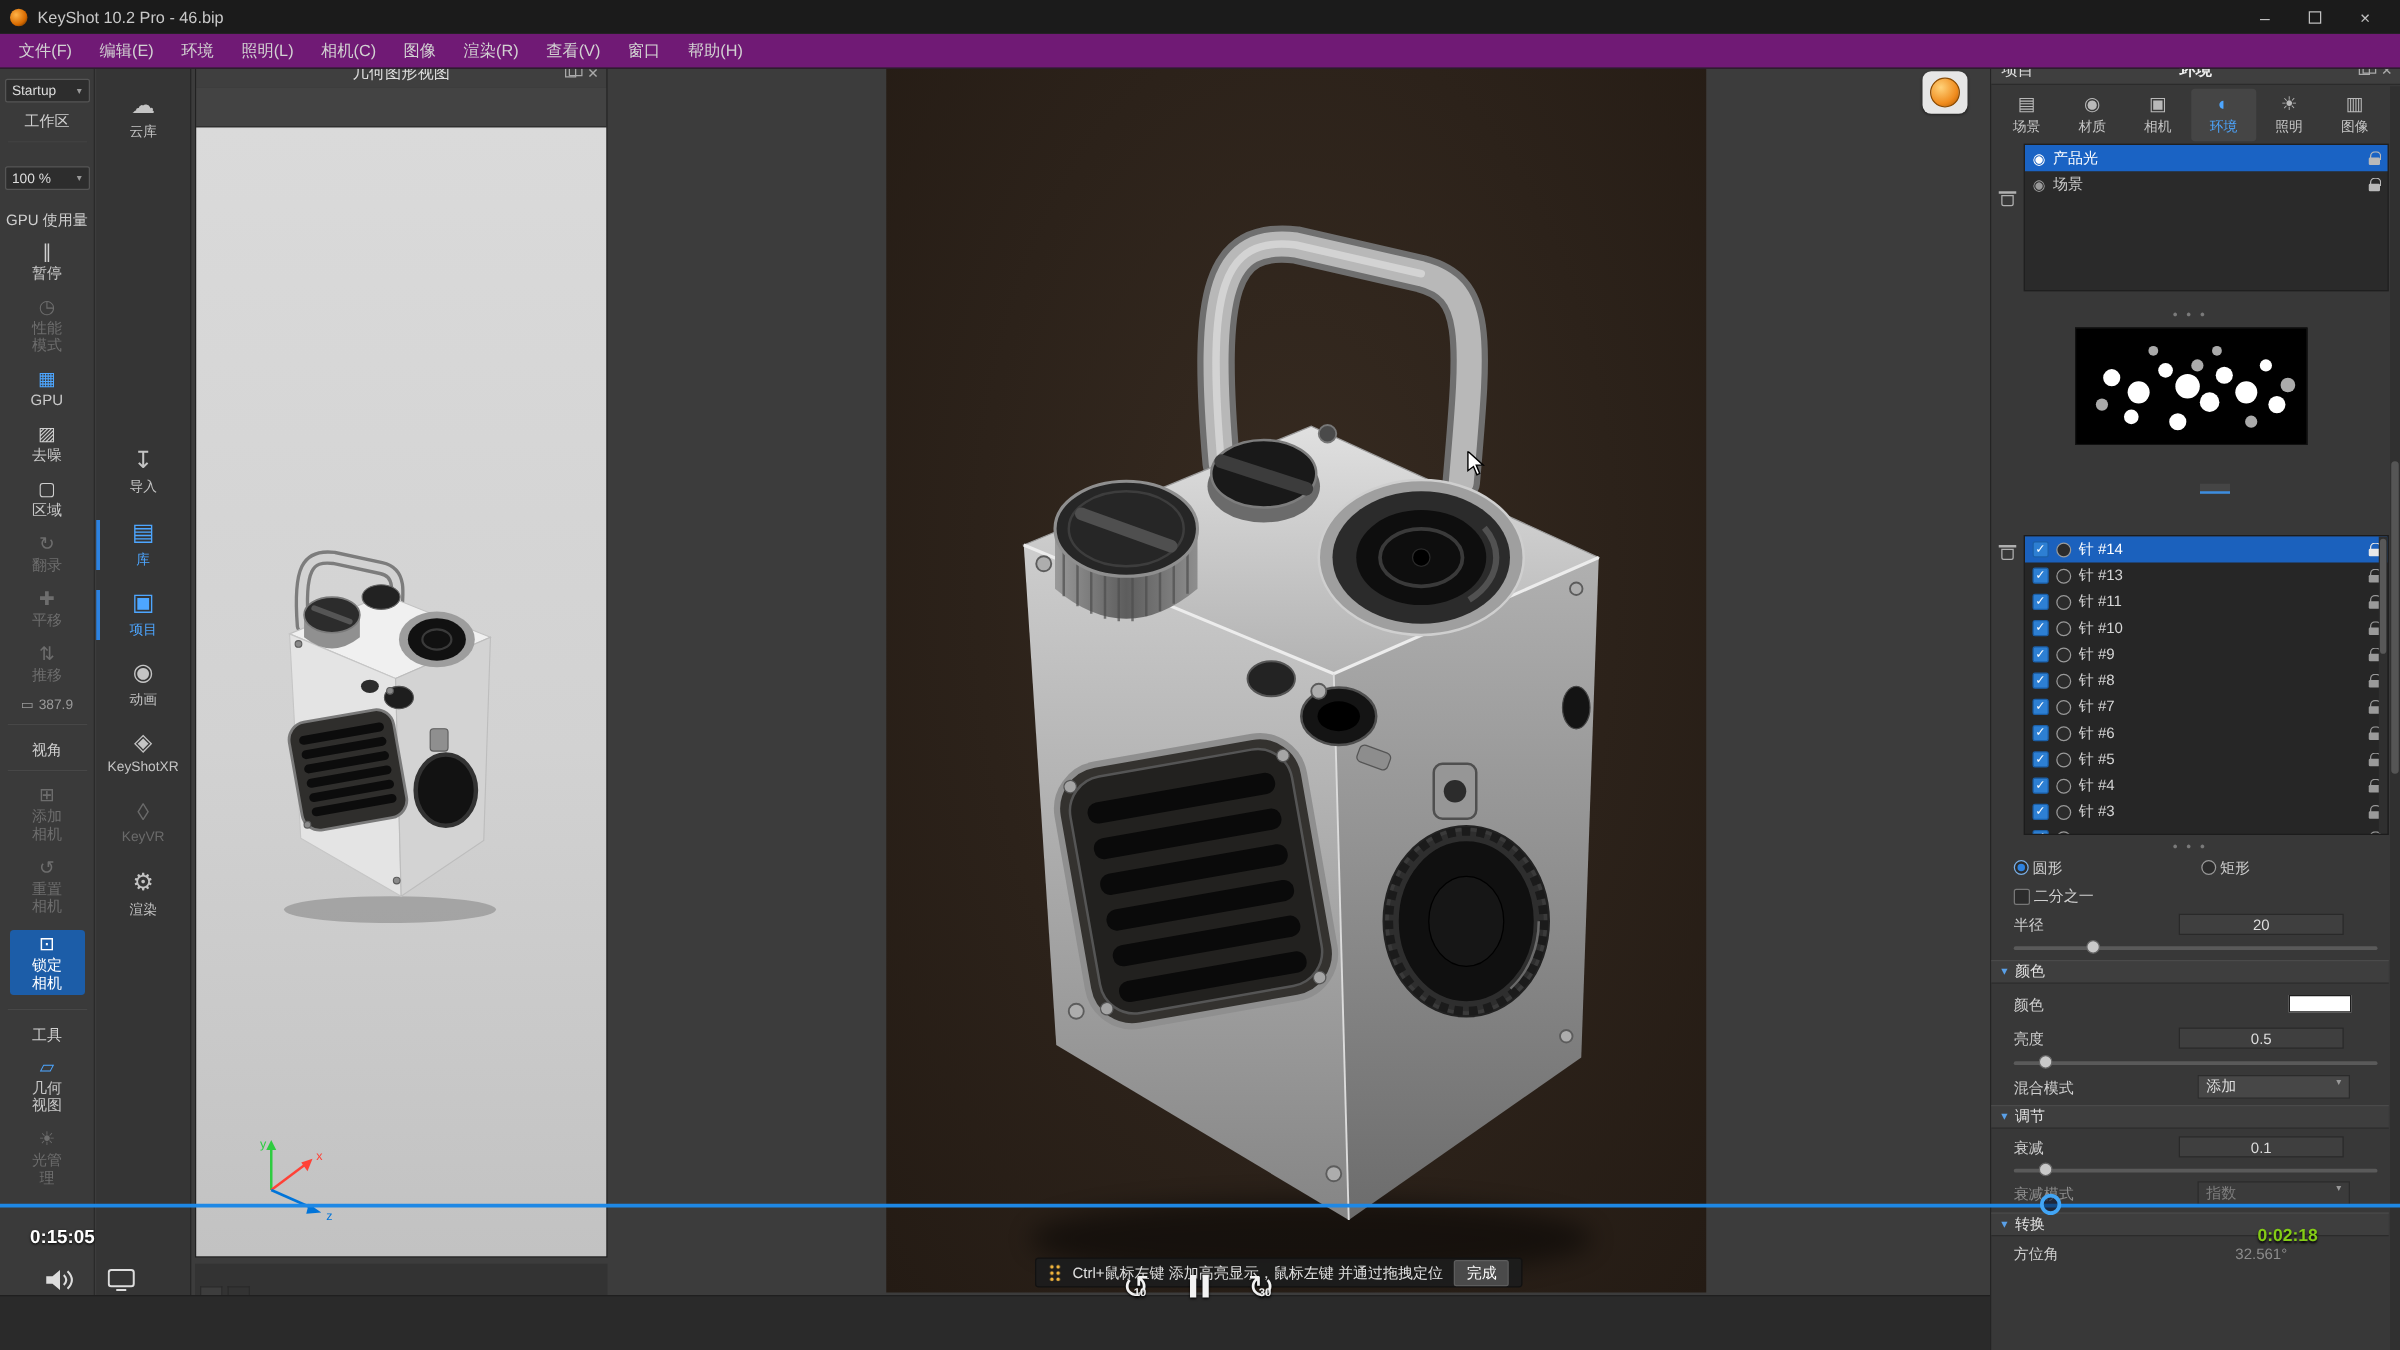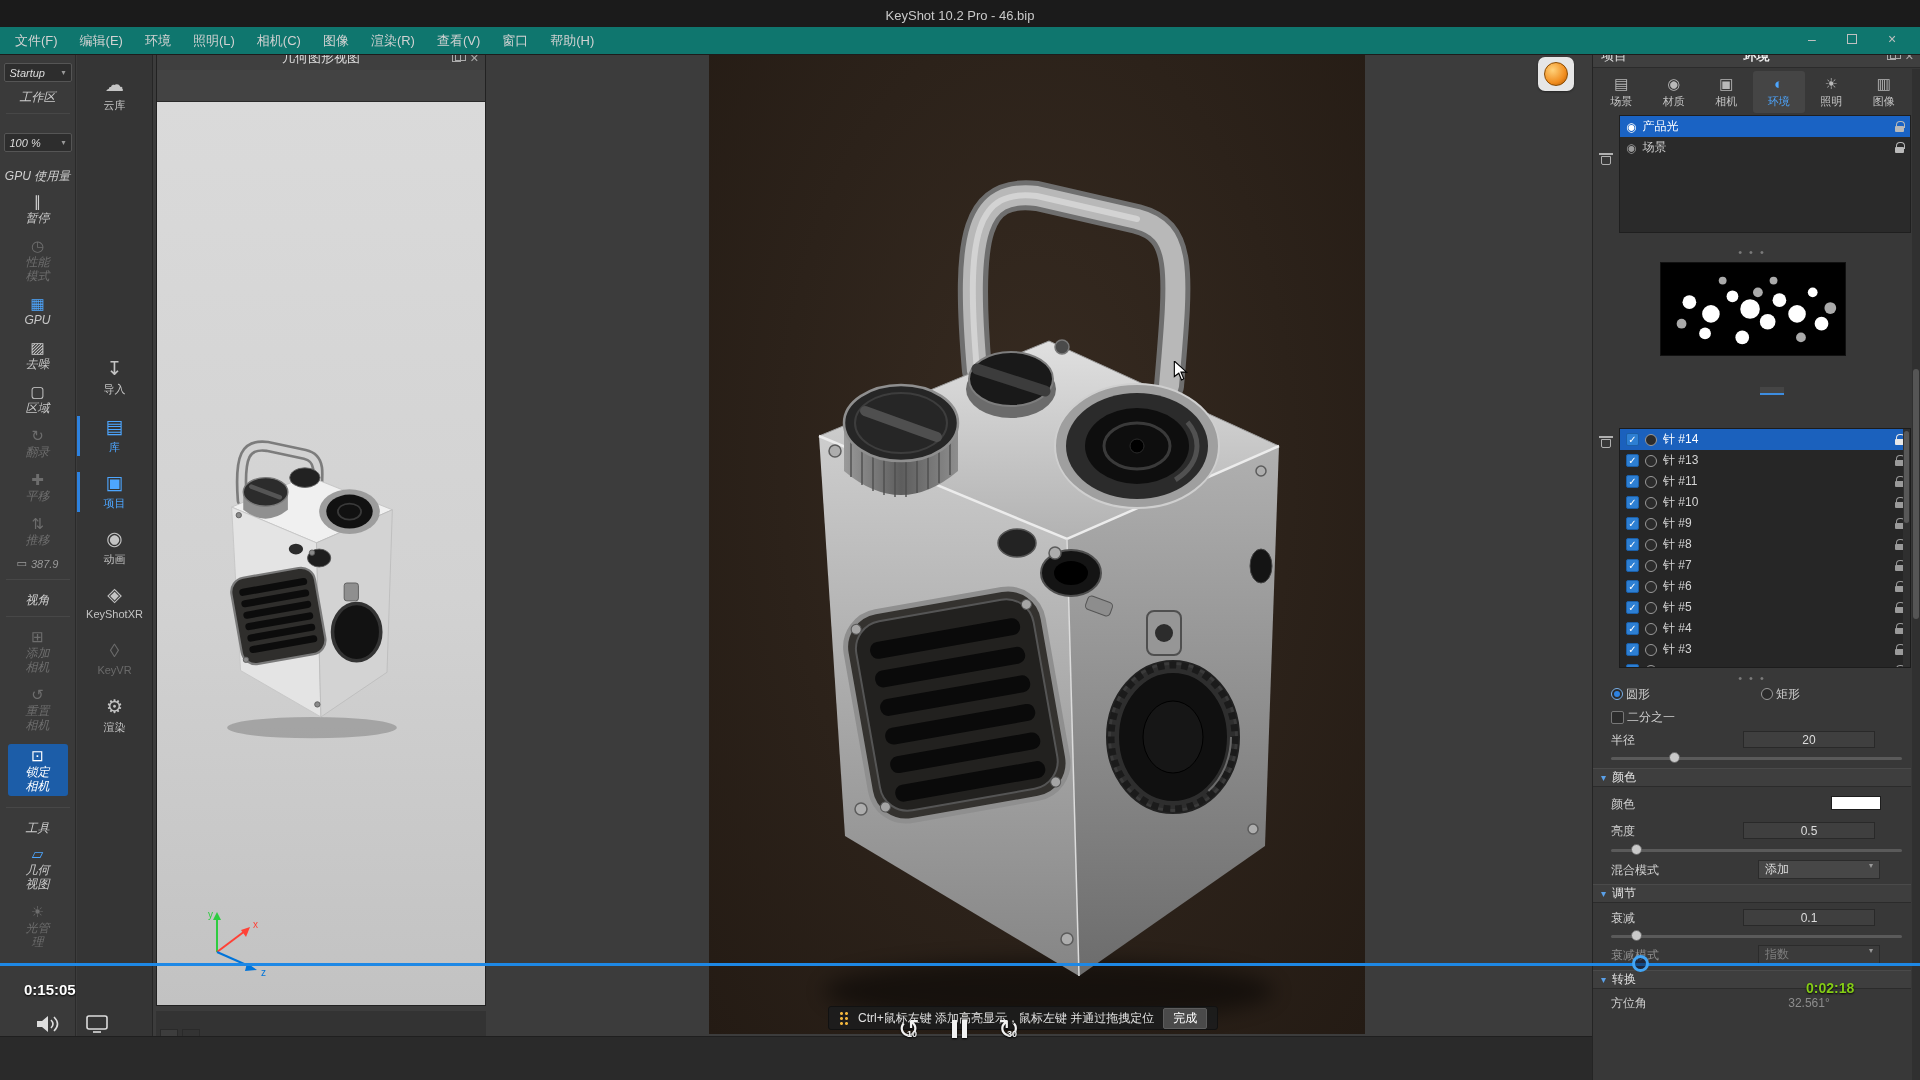--- a/index.html
+++ b/index.html
@@ -1,32 +1,32 @@
 <!DOCTYPE html>
 <html><head>
 <meta charset="utf-8">
 <style>
 *{margin:0;padding:0;box-sizing:border-box;font-family:"Liberation Sans","DejaVu Sans",sans-serif;}
 html,body{width:1920px;height:1080px;background:#222;overflow:hidden;}
 #app{position:absolute;left:0;top:0;width:1920px;height:1080px;background:#3c3c3c;color:#ccc;font-size:13px;overflow:hidden;}
 
 
-.titlebar{position:absolute;left:0;top:0;right:0;height:27px;background:#1b1b1b;display:flex;align-items:center;padding:0 8px;gap:8px;z-index:30;flex-direction:column;}
+.titlebar{position:absolute;left:0;top:0;right:0;height:27px;background:#1b1b1b;display:flex;align-items:center;padding:0 8px;gap:8px;z-index:30;}
 .app-logo{width:14px;height:14px;border-radius:50%;background:radial-gradient(circle at 35% 35%,#ffb347,#d86a00 60%,#3a2000);}
 .title-text{font-size:13px;color:#c9c9c9;}
 .win-controls{margin-left:auto;display:flex;height:100%;}
 .win-btn{width:40px;height:100%;display:flex;align-items:center;justify-content:center;color:#c0c0c0;font-size:14px;}
 .max-ico{width:10px;height:10px;border:1px solid #c0c0c0;display:inline-block;}
 
 
-.menubar{position:absolute;left:0;top:27px;right:0;height:28px;background:#0f766e;display:flex;align-items:center;padding-left:4px;border-bottom:1px solid #1c1c1c;z-index:29;}
+.menubar{position:absolute;left:0;top:27px;right:0;height:28px;background:#701a75;display:flex;align-items:center;padding-left:4px;border-bottom:1px solid #1c1c1c;z-index:29;}
 .menu-item{padding:0 11px;font-size:13px;color:#d2d2d2;height:100%;display:flex;align-items:center;}
 
 
-.tool-col{position:absolute;left:0;top:55px;width:76px;bottom:0;background:#3a3a3a;border-right:1px solid #2a2a2a;display:flex;flex-direction:column;align-items:center;z-index:5;font-style:italic;}
+.tool-col{position:absolute;left:0;top:55px;width:76px;bottom:0;background:#3a3a3a;border-right:1px solid #2a2a2a;display:flex;flex-direction:column;align-items:center;z-index:5;}
 .mini-select{margin-top:8px;width:68px;height:19px;background:#2d2d2d;border:1px solid #555;border-radius:2px;display:flex;align-items:center;justify-content:space-between;padding:0 5px;font-size:11px;color:#ddd;flex:none;}
 .mini-select .chev{font-size:8px;color:#999;}
 .col-label{font-size:12px;color:#cfcfcf;text-align:center;margin:7px 0 2px;flex:none;}
 .hline{height:1px;background:#2b2b2b;border-bottom:1px solid #474747;width:64px;margin:5px 0;flex:none;}
 .tool-item{display:flex;flex-direction:column;align-items:center;gap:1px;margin:6px 0;flex:none;width:60px;}
 .tool-item .t-icon{font-size:15px;color:#cfcfcf;line-height:17px;}
 .tool-item .t-label{font-size:12px;color:#c8c8c8;text-align:center;max-width:34px;line-height:14px;word-break:break-all;}
 .tool-item.disabled .t-icon,.tool-item.disabled .t-label{color:#6d6d6d;}
 .tool-item.active .t-icon{color:#4da6ff;}
 .tool-item.selected{background:#1c5da8;border-radius:3px;padding:3px 0;}

